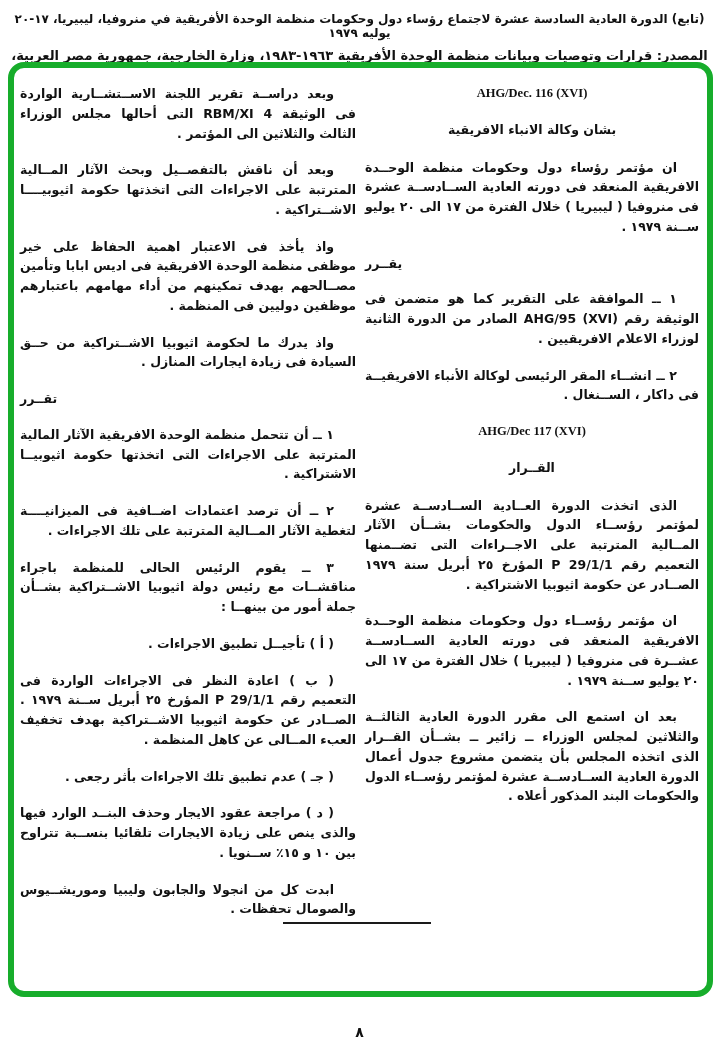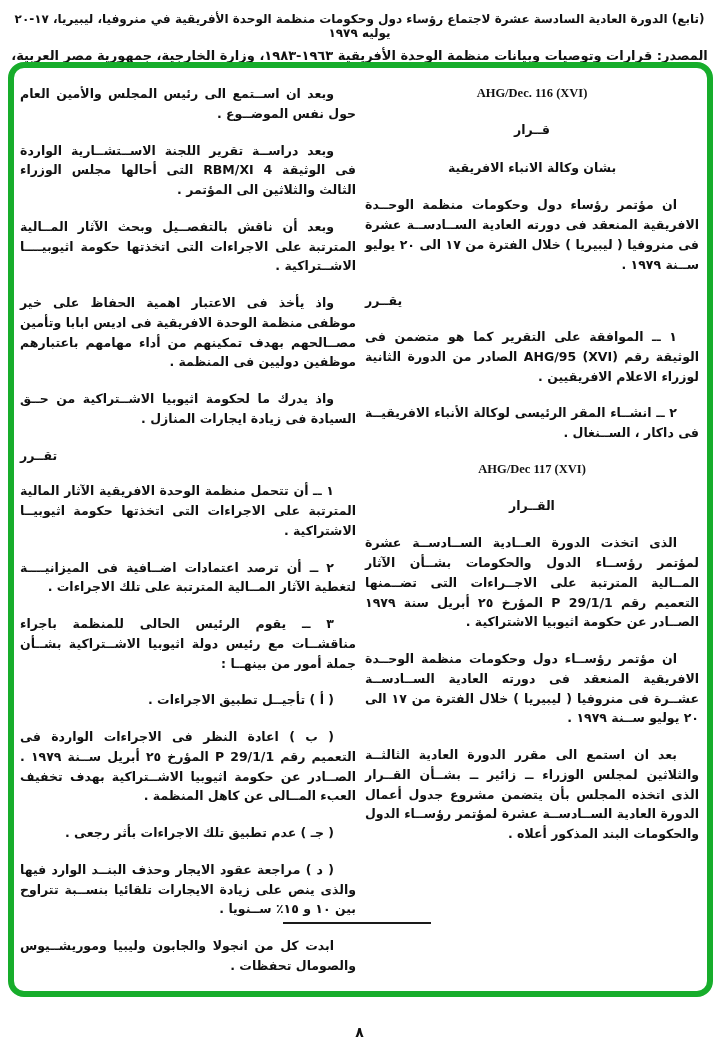--- a/index.html
+++ b/index.html
@@ -46,35 +46,33 @@
 
   <div class="header">
     <div class="h1">(تابع) الدورة العادية السادسة عشرة لاجتماع رؤساء دول وحكومات منظمة الوحدة الأفريقية في منروفيا، ليبيريا، ١٧-٢٠ يوليه ١٩٧٩</div>
     <div class="h2">المصدر: قرارات وتوصيات وبيانات منظمة الوحدة الأفريقية ١٩٦٣-١٩٨٣، وزارة الخارجية، جمهورية مصر العربية، ط ١٩٨٥، ص ٥٧٦-٥٨٢</div>
   </div>
 
   <div class="frame" style="border-color: rgb(23, 173, 43);">
 
     <div class="col col-right">
       <div class="ref">AHG/Dec. 116 (XVI)</div>
-      <div class="heading-center">قــرار</div>
       <div class="heading-center">بشان وكالة الانباء الافريقية</div>
       <p class="body">ان مؤتمر رؤساء دول وحكومات منظمة الوحــدة الافريقية المنعقد فى دورته العادية الســادســة عشرة فى منروفيا ( ليبيريا ) خلال الفترة من ١٧ الى ٢٠ يوليو ســنة ١٩٧٩ .</p>
       <div class="heading-right">يقــرر</div>
       <p class="body">١ ــ الموافقة على التقرير كما هو متضمن فى الوثيقة رقم AHG/95 (XVI) الصادر من الدورة الثانية لوزراء الاعلام الافريقيين .</p>
       <p class="body">٢ ــ انشــاء المقر الرئيسى لوكالة الأنباء الافريقيــة فى داكار ، الســنغال .</p>
       <div class="ref ref-2">AHG/Dec 117 (XVI)</div>
       <div class="heading-center">القــرار</div>
       <p class="body">الذى اتخذت الدورة العــادية الســادســة عشرة لمؤتمر رؤســاء الدول والحكومات بشــأن الآثار المــالية المترتبة على الاجــراءات التى تضــمنها التعميم رقم P 29/1/1 المؤرخ ٢٥ أبريل سنة ١٩٧٩ الصــادر عن حكومة اثيوبيا الاشتراكية .</p>
       <p class="body">ان مؤتمر رؤســاء دول وحكومات منظمة الوحــدة الافريقية المنعقد فى دورته العادية الســادســة عشــرة فى منروفيا ( ليبيريا ) خلال الفترة من ١٧ الى ٢٠ يوليو ســنة ١٩٧٩ .</p>
       <p class="body">بعد ان استمع الى مقرر الدورة العادية الثالثــة والثلاثين لمجلس الوزراء ــ زائير ــ بشــأن القــرار الذى اتخذه المجلس بأن يتضمن مشروع جدول أعمال الدورة العادية الســادســة عشرة لمؤتمر رؤســاء الدول والحكومات البند المذكور أعلاه .</p>
     </div>
 
     <div class="col col-left">
-      <p class="body">وبعد ان اســتمع الى رئيس المجلس والأمين العام حول نفس الموضــوع .</p>
       <p class="body">وبعد دراســة تقرير اللجنة الاســتشــارية الواردة فى الوثيقة RBM/XI 4 التى أحالها مجلس الوزراء الثالث والثلاثين الى المؤتمر .</p>
       <p class="body">وبعد أن ناقش بالتفصــيل وبحث الآثار المــالية المترتبة على الاجراءات التى اتخذتها حكومة اثيوبيــــا الاشــتراكية .</p>
       <p class="body">واذ يأخذ فى الاعتبار اهمية الحفاظ على خير موظفى منظمة الوحدة الافريقية فى اديس ابابا وتأمين مصــالحهم بهدف تمكينهم من أداء مهامهم باعتبارهم موظفين دوليين فى المنظمة .</p>
       <p class="body">واذ يدرك ما لحكومة اثيوبيا الاشــتراكية من حــق السيادة فى زيادة ايجارات المنازل .</p>
       <div class="heading-right">تقــرر</div>
       <p class="body">١ ــ أن تتحمل منظمة الوحدة الافريقية الآثار المالية المترتبة على الاجراءات التى اتخذتها حكومة اثيوبيــا الاشتراكية .</p>
       <p class="body">٢ ــ أن ترصد اعتمادات اضــافية فى الميزانيــــة لتغطية الآثار المــالية المترتبة على تلك الاجراءات .</p>
       <p class="body">٣ ــ يقوم الرئيس الحالى للمنظمة باجراء مناقشــات مع رئيس دولة اثيوبيا الاشــتراكية بشــأن جملة أمور من بينهــا :</p>
       <p class="body">( أ ) تأجيــل تطبيق الاجراءات .</p>
       <p class="body">( ب ) اعادة النظر فى الاجراءات الواردة فى التعميم رقم P 29/1/1 المؤرخ ٢٥ أبريل ســنة ١٩٧٩ . الصــادر عن حكومة اثيوبيا الاشــتراكية بهدف تخفيف العبء المــالى عن كاهل المنظمة .</p>

